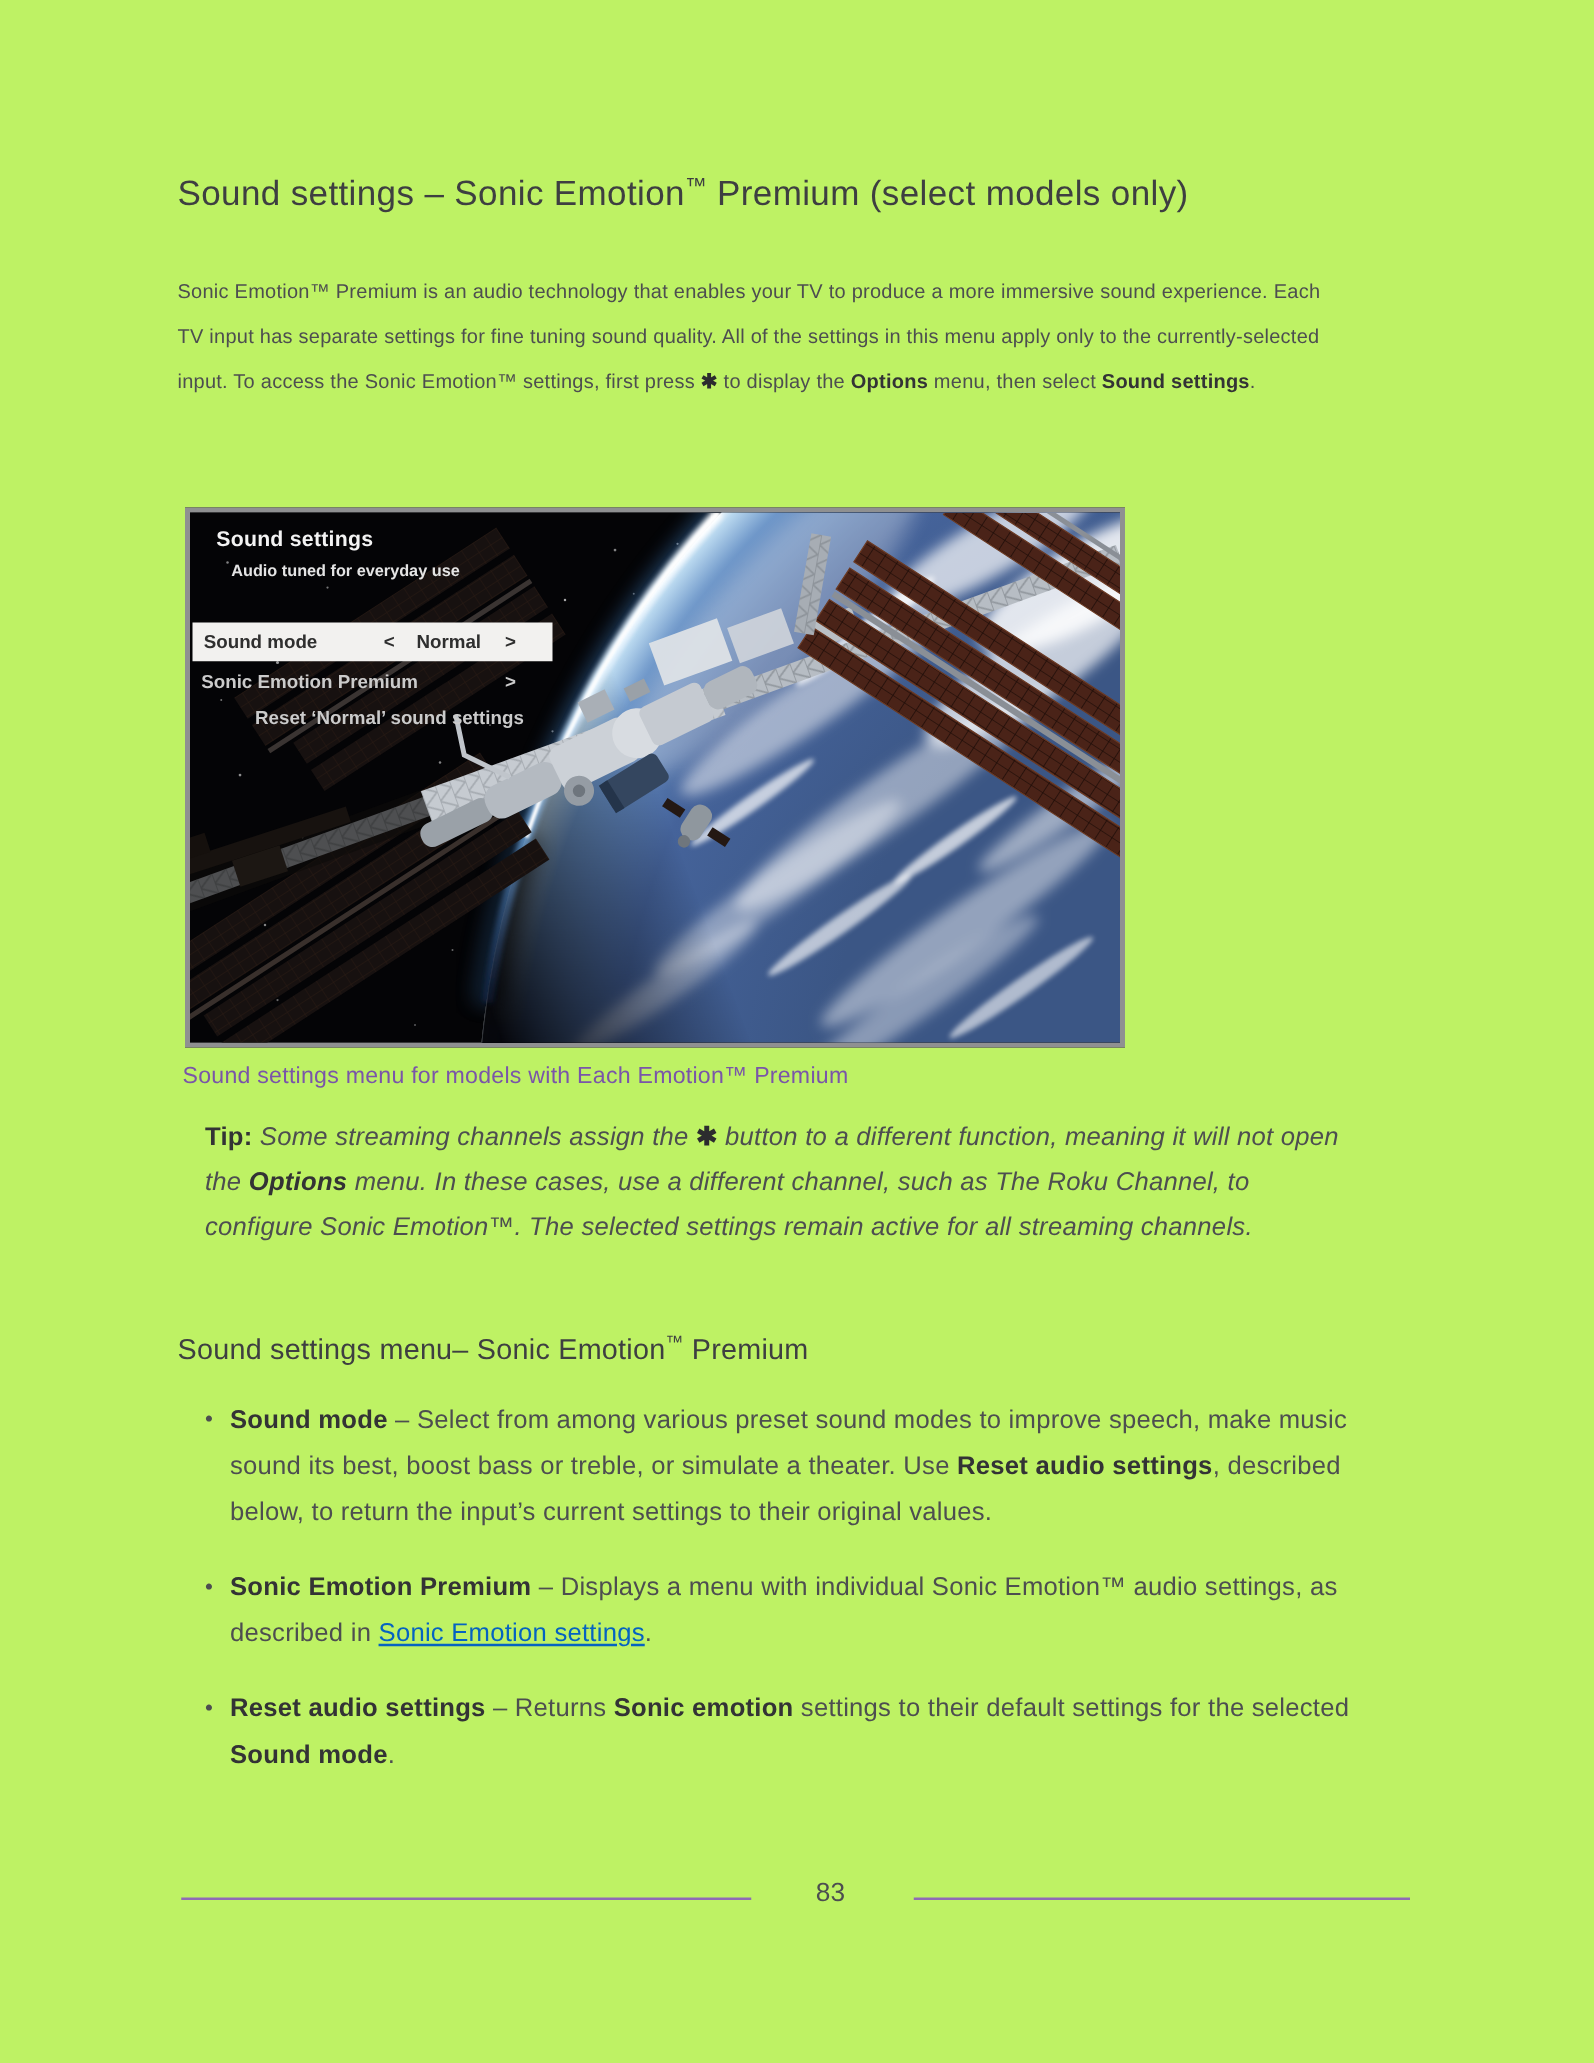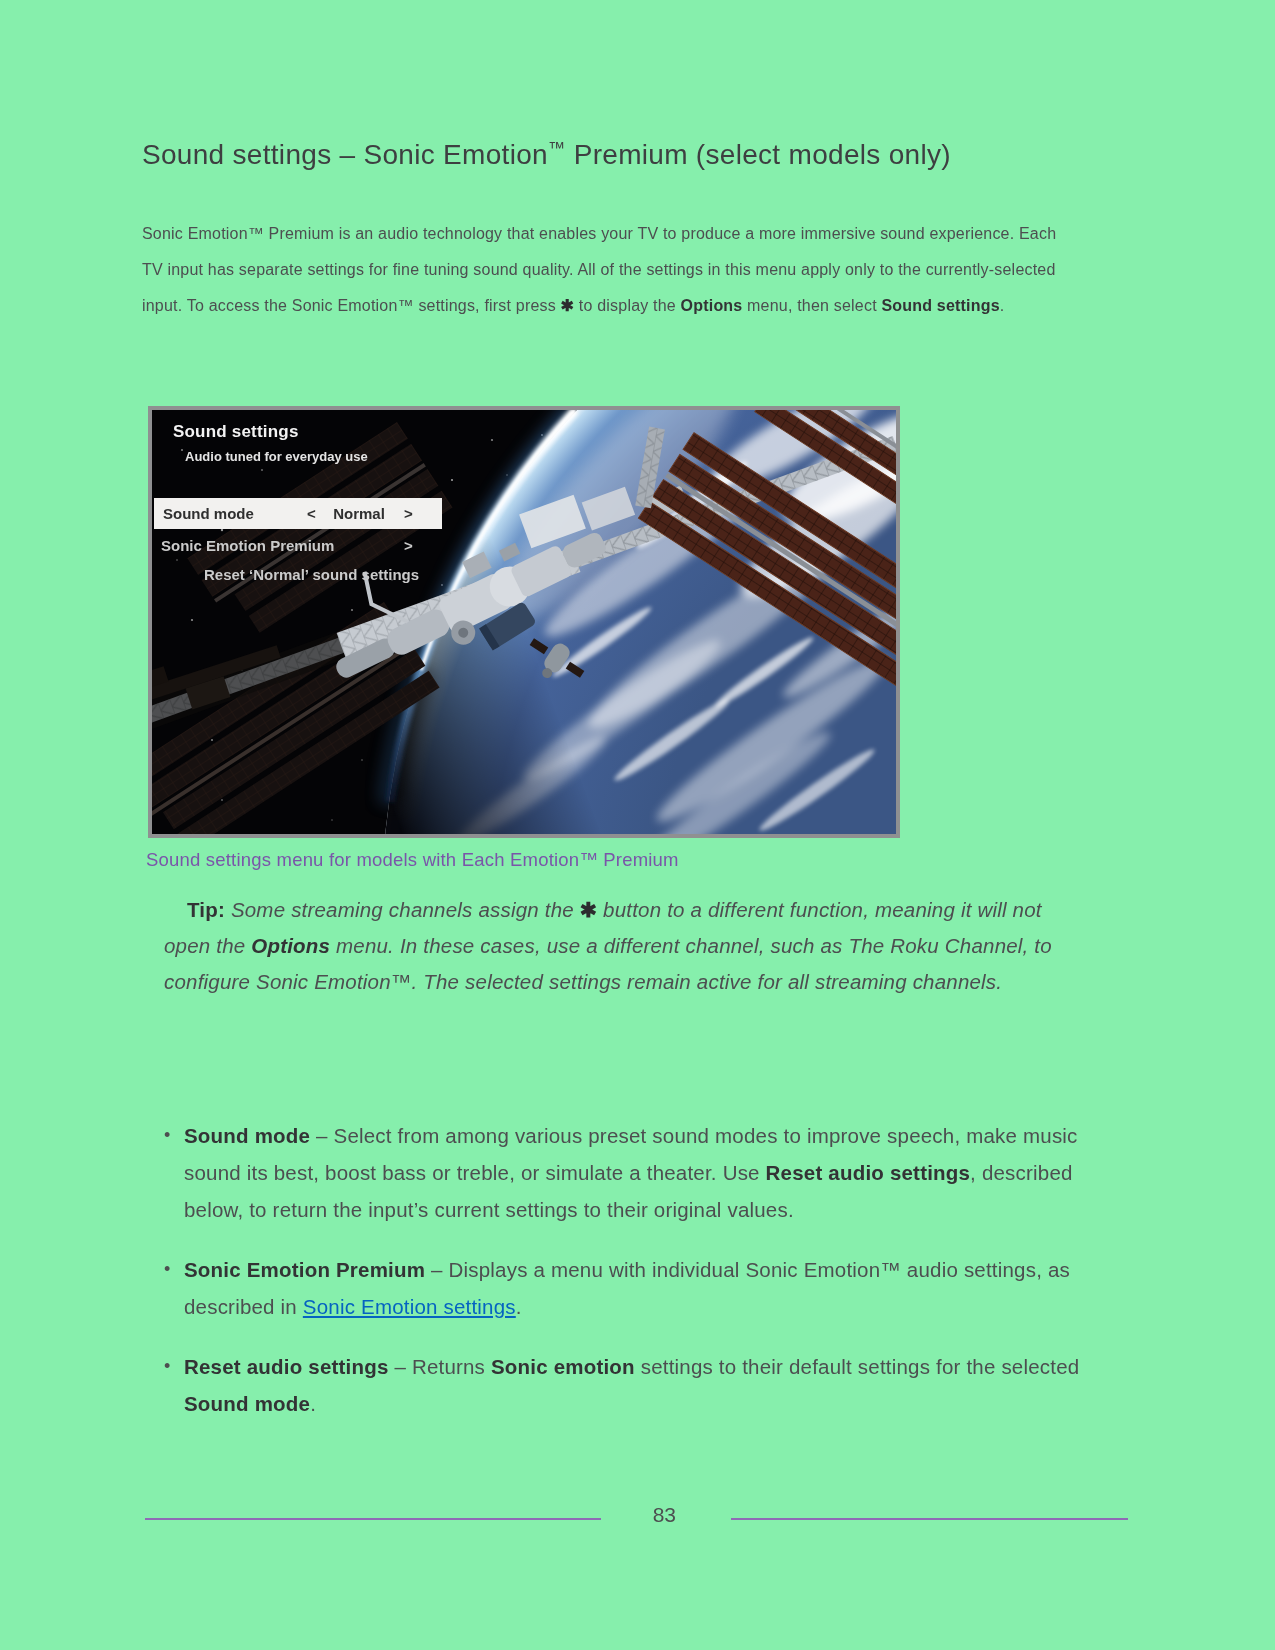--- a/index.html
+++ b/index.html
@@ -1,16 +1,16 @@
 <!DOCTYPE html>
 <html><head>
 <meta charset="utf-8">
 <style>
   html,body{margin:0;padding:0;background:#ffffff;}
-  .page{position:relative;width:1275px;height:1650px;background:#86efac;overflow:hidden;
+  .page{position:relative;width:1275px;height:1650px;background:#bef264;overflow:hidden;
         font-family:"Liberation Sans",sans-serif;color:#4d4e50;}
   .h1{position:absolute;left:142px;top:138px;font-size:28px;font-weight:400;color:#3e3f41;letter-spacing:.3px;white-space:nowrap;}
   .tm-sup{font-size:62%;vertical-align:super;}
   .intro{position:absolute;left:142px;top:204px;width:936px;font-size:16px;line-height:36px;letter-spacing:.2px;margin-top:12px;}
   .b{font-weight:700;color:#333335;}
   .star{font-weight:700;color:#2c2c2e;}
   
   .tvshot{position:absolute;left:148px;top:406px;width:744px;height:424px;border:4px solid #8f9091;background:#040406;}
   .tvshot svg{position:absolute;left:0;top:0;width:100%;height:100%;display:block;}
   .tvmenu-title{position:absolute;left:21px;top:12px;font-size:17px;font-weight:700;color:#f3f3f3;letter-spacing:.2px;}
@@ -21,21 +21,21 @@
   .tvrow-sel .la{position:absolute;left:153px;top:0;line-height:31px;}
   .tvrow-sel .val{position:absolute;left:170px;width:70px;top:0;line-height:31px;text-align:center;}
   .tvrow-sel .ra{position:absolute;left:250px;top:0;line-height:31px;}
   .tvrow2{left:9px;top:122px;width:281px;height:27px;color:#cbcbcb;}
   .tvrow2 .lbl{position:absolute;left:0;top:0;line-height:27px;}
   .tvrow2 .ra{position:absolute;left:243px;top:0;line-height:27px;}
   .tvrow3{left:9px;top:151px;width:281px;height:27px;color:#cbcbcb;margin-left:43px;}
   .tvrow3 .lbl{position:absolute;left:0;top:0;line-height:27px;}
   .caption{position:absolute;left:146px;top:849px;font-size:18.5px;color:#7a55a9;letter-spacing:.2px;}
   .tip{position:absolute;left:164px;top:892px;width:912px;font-size:20.5px;line-height:36px;font-style:italic;letter-spacing:.2px;}
-  .tip .tiplabel{font-style:normal;font-weight:700;color:#333335;margin-left:23px;}
+  .tip .tiplabel{font-style:normal;font-weight:700;color:#333335;}
   .tip .bi{font-weight:700;color:#333335;}
   .tip .star{font-style:normal;}
   .h2{position:absolute;left:142px;top:1066px;font-size:23px;font-weight:400;color:#3e3f41;letter-spacing:.2px;white-space:nowrap;}
   .bullets{position:absolute;left:142px;top:1117px;width:940px;list-style:none;margin:0;padding:0;font-size:20.5px;line-height:37px;letter-spacing:.2px;}
   .bullets li{position:relative;padding-left:42px;margin:0 0 23px 0;}
   .bullets li .dot{position:absolute;left:22px;top:0;font-size:18px;}
   .link{color:#0563c1;text-decoration:underline;cursor:pointer;}
   .fline{position:absolute;height:2px;background:#8f6bb5;top:1518px;}
   .fline1{left:145px;width:456px;}
   .fline2{left:731px;width:397px;}
@@ -259,20 +259,21 @@
     </div>
     <div class="tvrow tvrow3">
       <span class="lbl">Reset ‘Normal’ sound settings</span>
     </div>
   </div>
 
   <div class="caption">Sound settings menu for models with Each Emotion™ Premium</div>
 
   <div class="tip"><span class="tiplabel">Tip:</span><span> Some streaming channels assign the </span><span class="star">✱</span><span> button to a different function, meaning it will not open the </span><span class="bi">Options</span><span> menu. In these cases, use a different channel, such as The Roku Channel, to configure Sonic Emotion™. The selected settings remain active for all streaming channels.</span></div>
 
+  <div class="h2"><span>Sound settings menu– Sonic Emotion</span><span class="tm-sup">™</span><span> Premium</span></div>
 
   <ul class="bullets">
     <li><span class="dot">•</span><span class="b">Sound mode</span><span> – Select from among various preset sound modes to improve speech, make music sound its best, boost bass or treble, or simulate a theater. Use </span><span class="b">Reset audio settings</span><span>, described below, to return the input’s current settings to their original values.</span></li>
     <li><span class="dot">•</span><span class="b">Sonic Emotion Premium</span><span> – Displays a menu with individual Sonic Emotion™ audio settings, as described in </span><span class="link">Sonic Emotion settings</span><span>.</span></li>
     <li><span class="dot">•</span><span class="b">Reset audio settings</span><span> – Returns </span><span class="b">Sonic emotion</span><span> settings to their default settings for the selected </span><span class="b">Sound mode</span><span>.</span></li>
   </ul>
 
   <div class="fline fline1"></div>
   <div class="fnum">83</div>
   <div class="fline fline2"></div>

